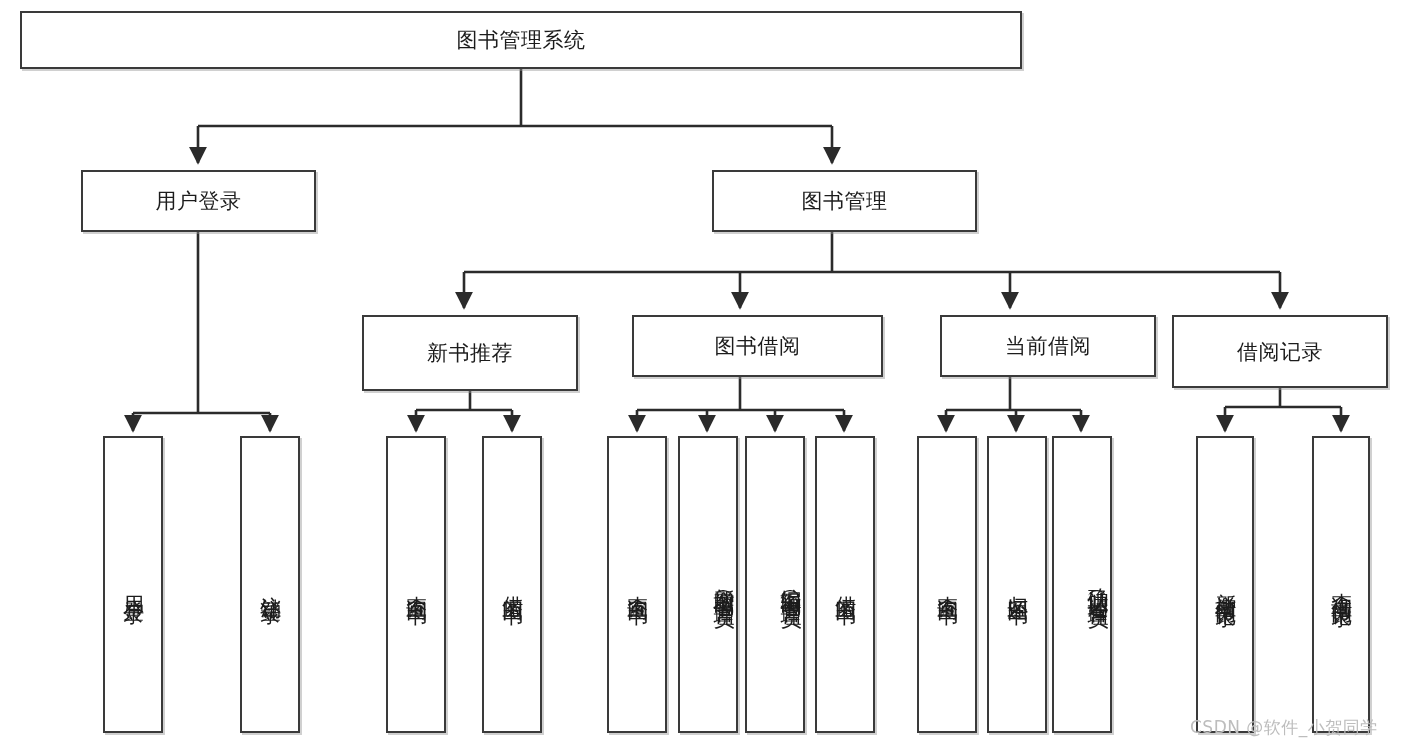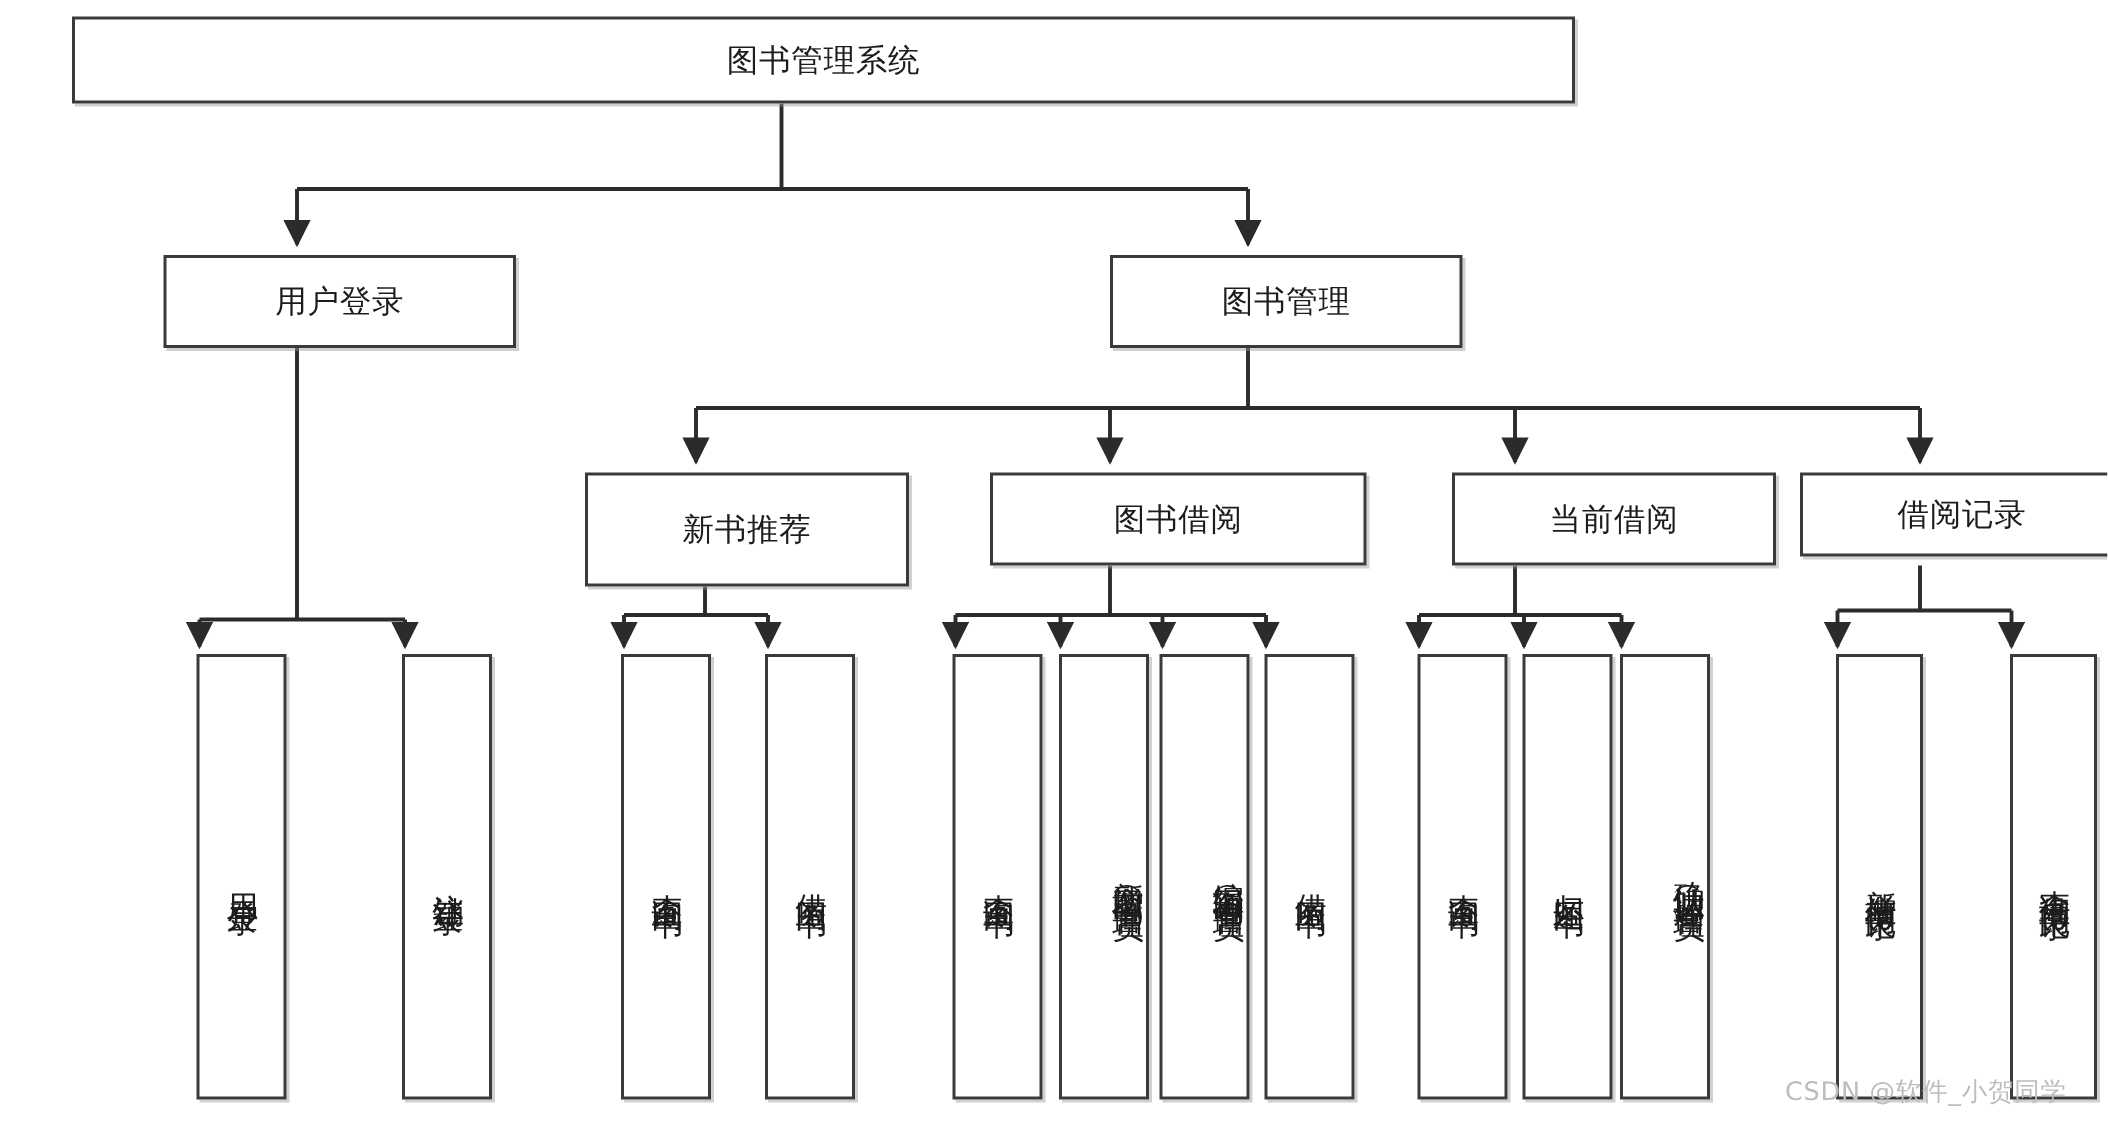--- a/index.html
+++ b/index.html
@@ -29,21 +29,20 @@
     position: absolute;
     box-sizing: border-box;
     background: #ffffff;
     border: 2.5px solid #3a3a3a;
     box-shadow: 2px 2px 0 rgba(150,150,150,0.45);
     display: flex;
     align-items: center;
     justify-content: center;
     color: #1c1c1c;
     text-align: center;
-    margin-left: 28px;
   }
   .node.horiz {
     font-size: 21px;
     letter-spacing: 0.5px;
   }
   .node.vert {
     writing-mode: vertical-rl;
     text-orientation: upright;
     font-size: 21px;
     line-height: 1.22;
@@ -120,34 +119,34 @@
     </g>
   </svg>
 
   <div class="node horiz" style="left:20px; top:11px; width:1002px; height:58px;">
     <span>图书管理系统</span>
   </div>
 
   <div class="node horiz" style="left:81px; top:170px; width:235px; height:62px;">
     <span>用户登录</span>
   </div>
-  <div class="node horiz" style="left:712px; top:170px; width:235px; height:62px;">
+  <div class="node horiz" style="left:712px; top:170px; width:265px; height:62px;">
     <span>图书管理</span>
   </div>
 
   <div class="node horiz" style="left:362px; top:315px; width:216px; height:76px;">
     <span>新书推荐</span>
   </div>
   <div class="node horiz" style="left:632px; top:315px; width:251px; height:62px;">
     <span>图书借阅</span>
   </div>
   <div class="node horiz" style="left:940px; top:315px; width:216px; height:62px;">
     <span>当前借阅</span>
   </div>
-  <div class="node horiz" style="left:1172px; top:315px; width:216px; height:56px;">
+  <div class="node horiz" style="left:1172px; top:315px; width:216px; height:73px;">
     <span>借阅记录</span>
   </div>
 
   <div class="node vert" style="left:103px; top:436px; width:60px; height:297px; align-items:center;">
     <span class="vlabel">用户登录</span>
   </div>
   <div class="node vert" style="left:240px; top:436px; width:60px; height:297px; align-items:center;">
     <span class="vlabel">注销登录</span>
   </div>
 

